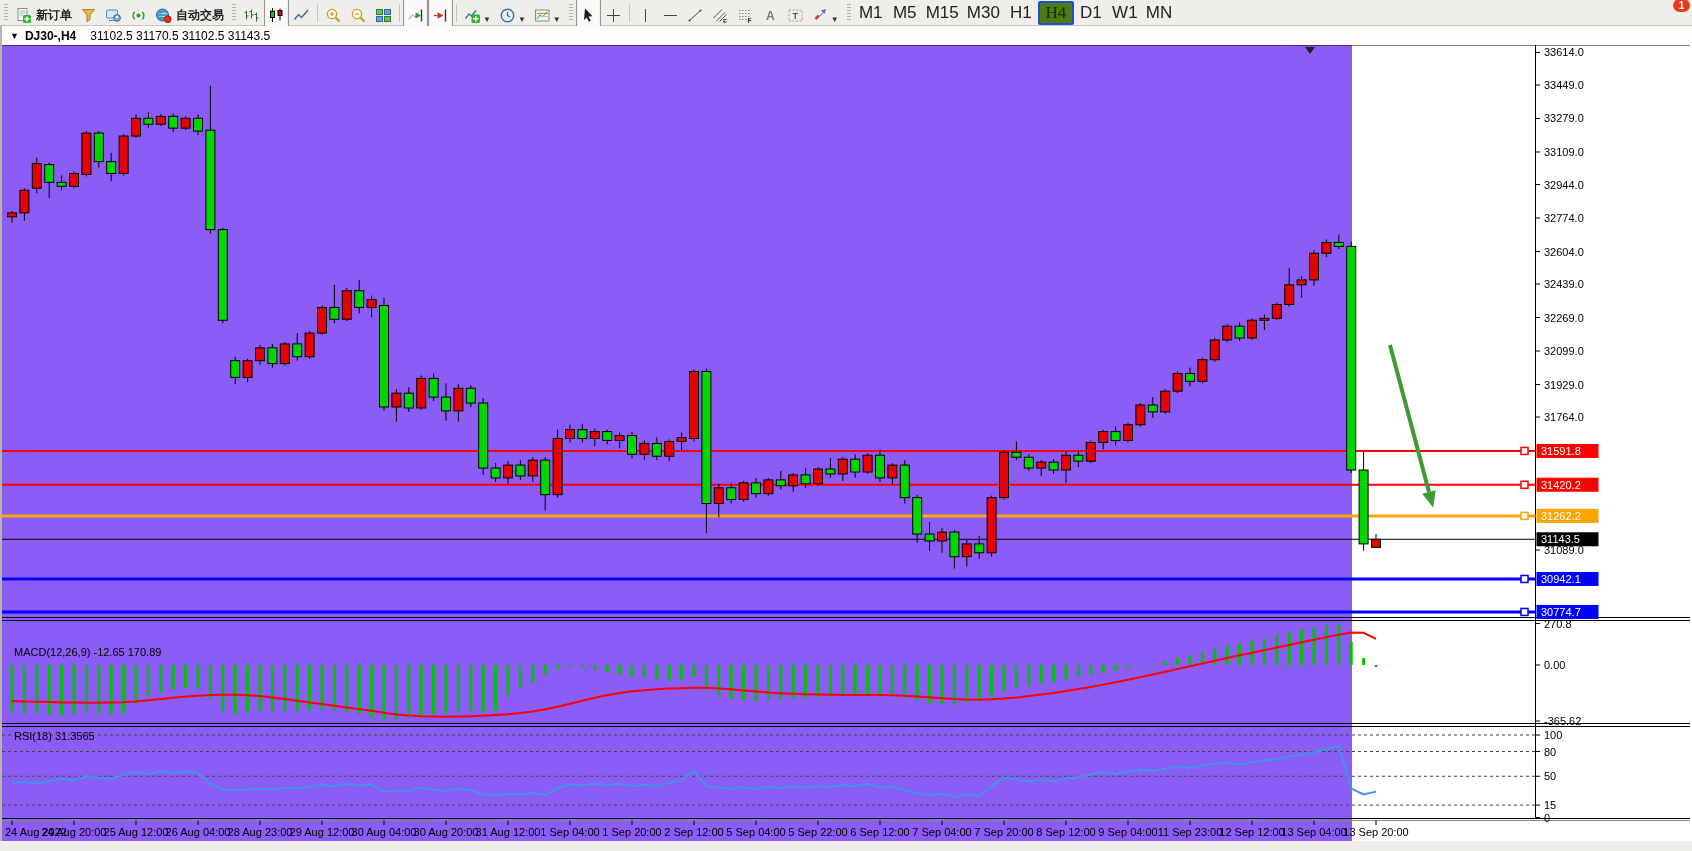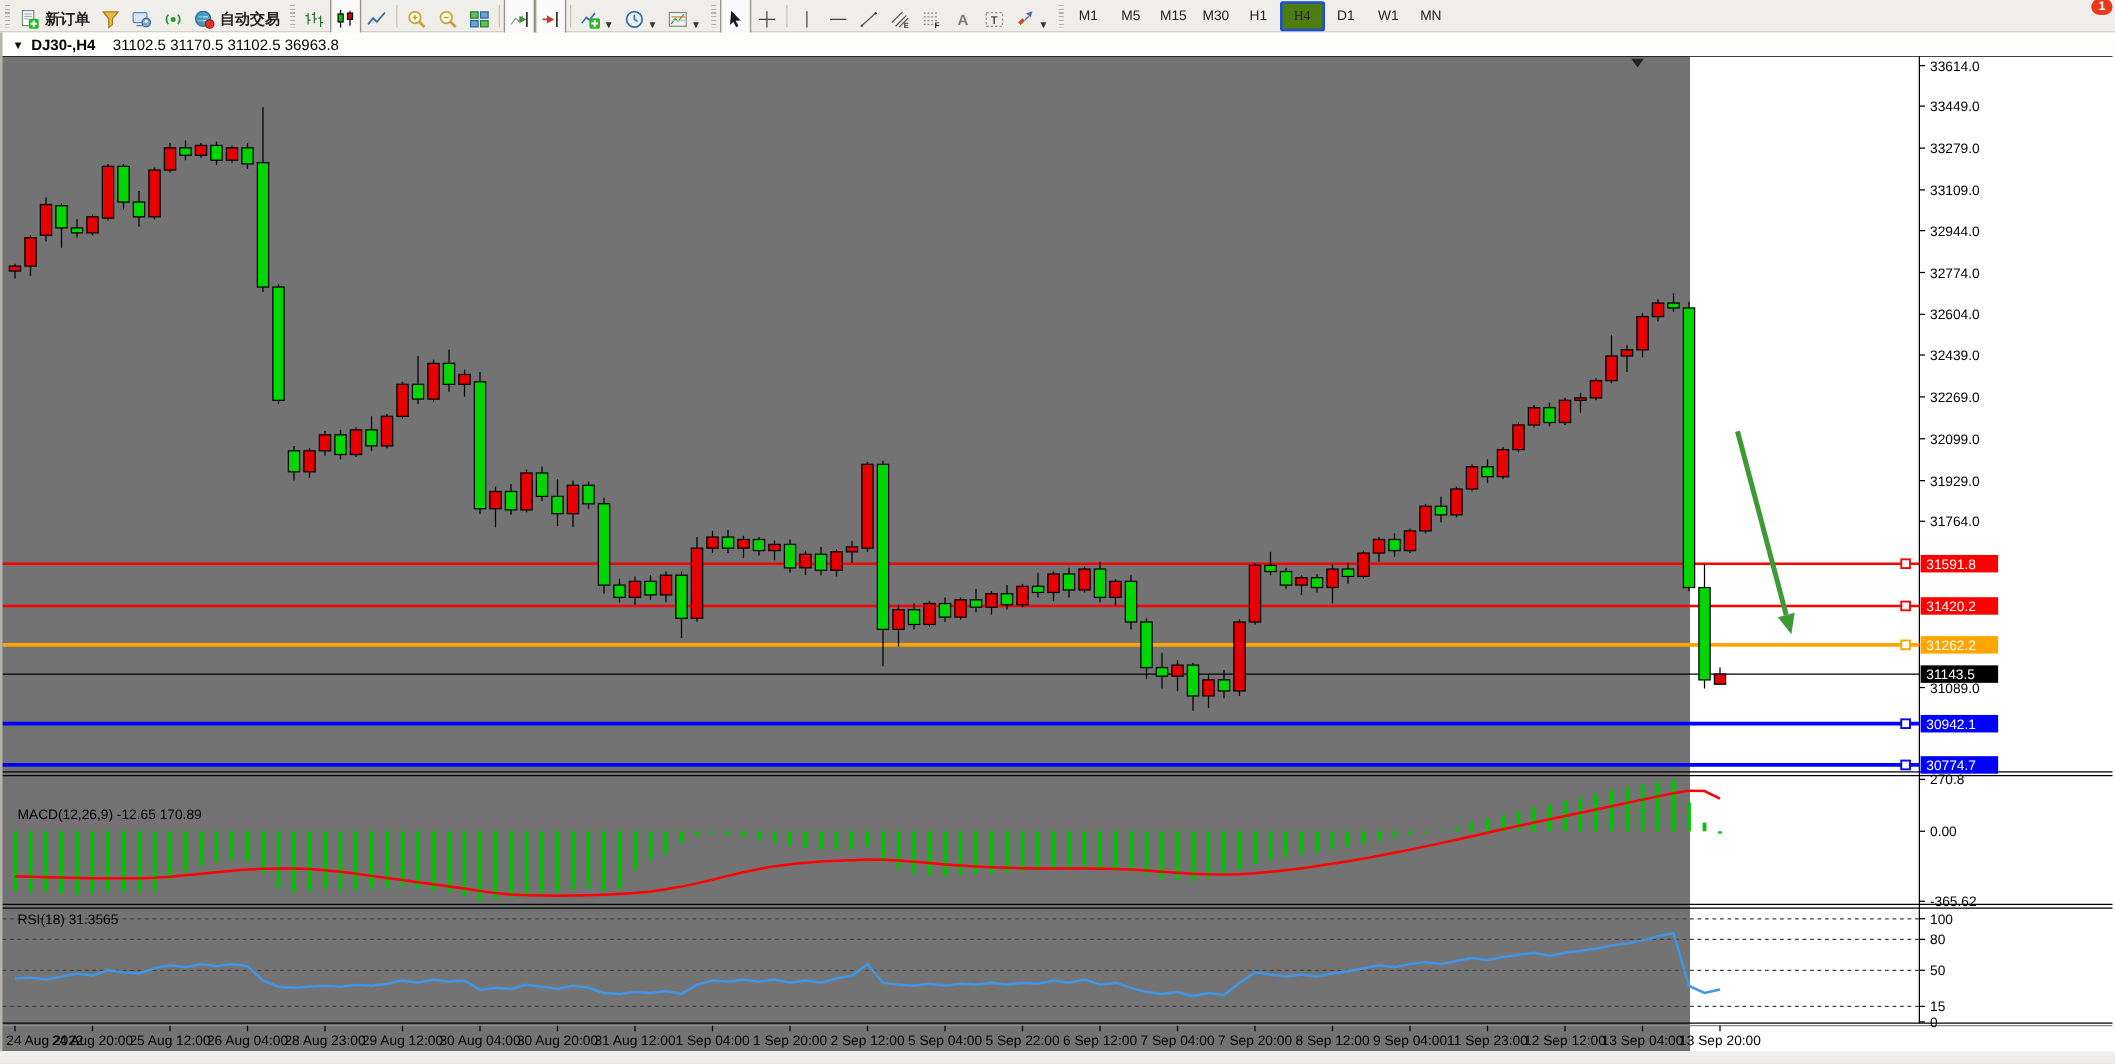--- a/index.html
+++ b/index.html
@@ -12,36 +12,36 @@
         background:repeating-linear-gradient(to bottom,#b3b0aa 0 1px,transparent 1px 3px);}
   .tbsep{width:1px;height:18px;background:#c6c3bd;margin:0 3px;}
   .tb-btn{display:flex;align-items:flex-end;height:22px;padding:4px 3px;border:1px solid transparent;
           border-radius:2px;cursor:default;color:#222;font-size:12px;white-space:nowrap;font-weight:bold;}
   .tb-btn.active{background:#fafafa;border:1px solid #97948e;box-shadow:inset 0 0 2px #d8d5cf;}
   .tb-btn .ico{width:17px;height:17px;display:inline-block;}
   .tb-btn .ico svg{width:17px;height:17px;display:block;}
   .tb-btn .lbl{margin-left:4px;}
   .tb-btn .dd{font-size:8px;color:#333;margin-left:2px;}
   .tf-btn{display:flex;align-items:center;justify-content:center;height:20px;min-width:26px;
-          padding:0 3px;font-size:11px;color:#222;border:1px solid transparent;border-radius:2px;}
+          padding:0 3px;font-size:17px;color:#222;border:1px solid transparent;border-radius:2px;}
   .tf-btn.active{background:#4d7c0f;border:2px solid #1d4ed8;font-family:Liberation Serif, serif;}
   #tb-right{margin-left:auto;display:flex;align-items:center;margin-right:8px;}
   #chat-wrap{position:relative;margin-left:10px;}
   #chat-badge{position:absolute;right:-6px;top:-5px;background:#e8391d;color:#fff;font-size:10px;
               border-radius:8px;min-width:13px;height:13px;line-height:13px;text-align:center;
               padding:0 2px;font-weight:bold;}
   
   #title-bar{position:absolute;left:0;top:26px;width:1692px;height:19px;background:#fdfdfc;
              display:flex;align-items:center;font-size:12px;color:#000;box-sizing:border-box;
              border-left:2px solid #b7b4ae;}
   #title-collapse{font-size:9px;margin:0 6px 0 8px;color:#111;}
   #title-symbol{font-weight:bold;}
   #title-ohlc{margin-left:14px;}
   
-  #chart-region{position:absolute;left:0;top:45px;width:1352px;height:796px;background:#737373;
+  #chart-region{position:absolute;left:0;top:45px;width:1352px;height:796px;background:#8b5cf6;
                 border-left:2px solid #b7b4ae;box-sizing:border-box;}
   #chart-svg{position:absolute;left:0;top:0;}
   .pane-label{position:absolute;font-size:11px;color:#000;background:transparent;}
   #bottom-strip{position:absolute;left:0;top:841px;width:1692px;height:10px;background:#f0eeeb;}
   svg text{font-family:"Liberation Sans",sans-serif;}
 </style>
 </head>
 <body>
 
 <div id="toolbar">
@@ -294,21 +294,21 @@
         </svg></span>
       <span id="chat-wrap"><span class="ico"><svg viewBox="0 0 17 17">
             <path d="M2 3h13v8.5H7.5l-3.5 3v-3H2z" fill="#e3ecf6" stroke="#6a87a8"></path>
           </svg></span><span id="chat-badge">1</span></span>
     </div>
   </div>
 
 <div id="title-bar">
   <span id="title-collapse">▼</span>
   <span id="title-symbol">DJ30-,H4</span>
-  <span id="title-ohlc">31102.5 31170.5 31102.5 36963.8</span>
+  <span id="title-ohlc">31102.5 31170.5 31102.5 31143.5</span>
 </div>
 
 <div id="chart-region">
   <svg id="chart-svg" width="1692" height="796" viewBox="0 45 1692 796">
       <line x1="0" y1="45" x2="1688" y2="45" stroke="#000" stroke-width="1"></line>
       <line x1="0" y1="617.5" x2="1688" y2="617.5" stroke="#000" stroke-width="1"></line>
       <line x1="0" y1="620.5" x2="1688" y2="620.5" stroke="#000" stroke-width="1"></line>
       <line x1="0" y1="723.5" x2="1688" y2="723.5" stroke="#000" stroke-width="1"></line>
       <line x1="0" y1="726.5" x2="1688" y2="726.5" stroke="#000" stroke-width="1"></line>
       <line x1="0" y1="818.5" x2="1688" y2="818.5" stroke="#000" stroke-width="1"></line>

